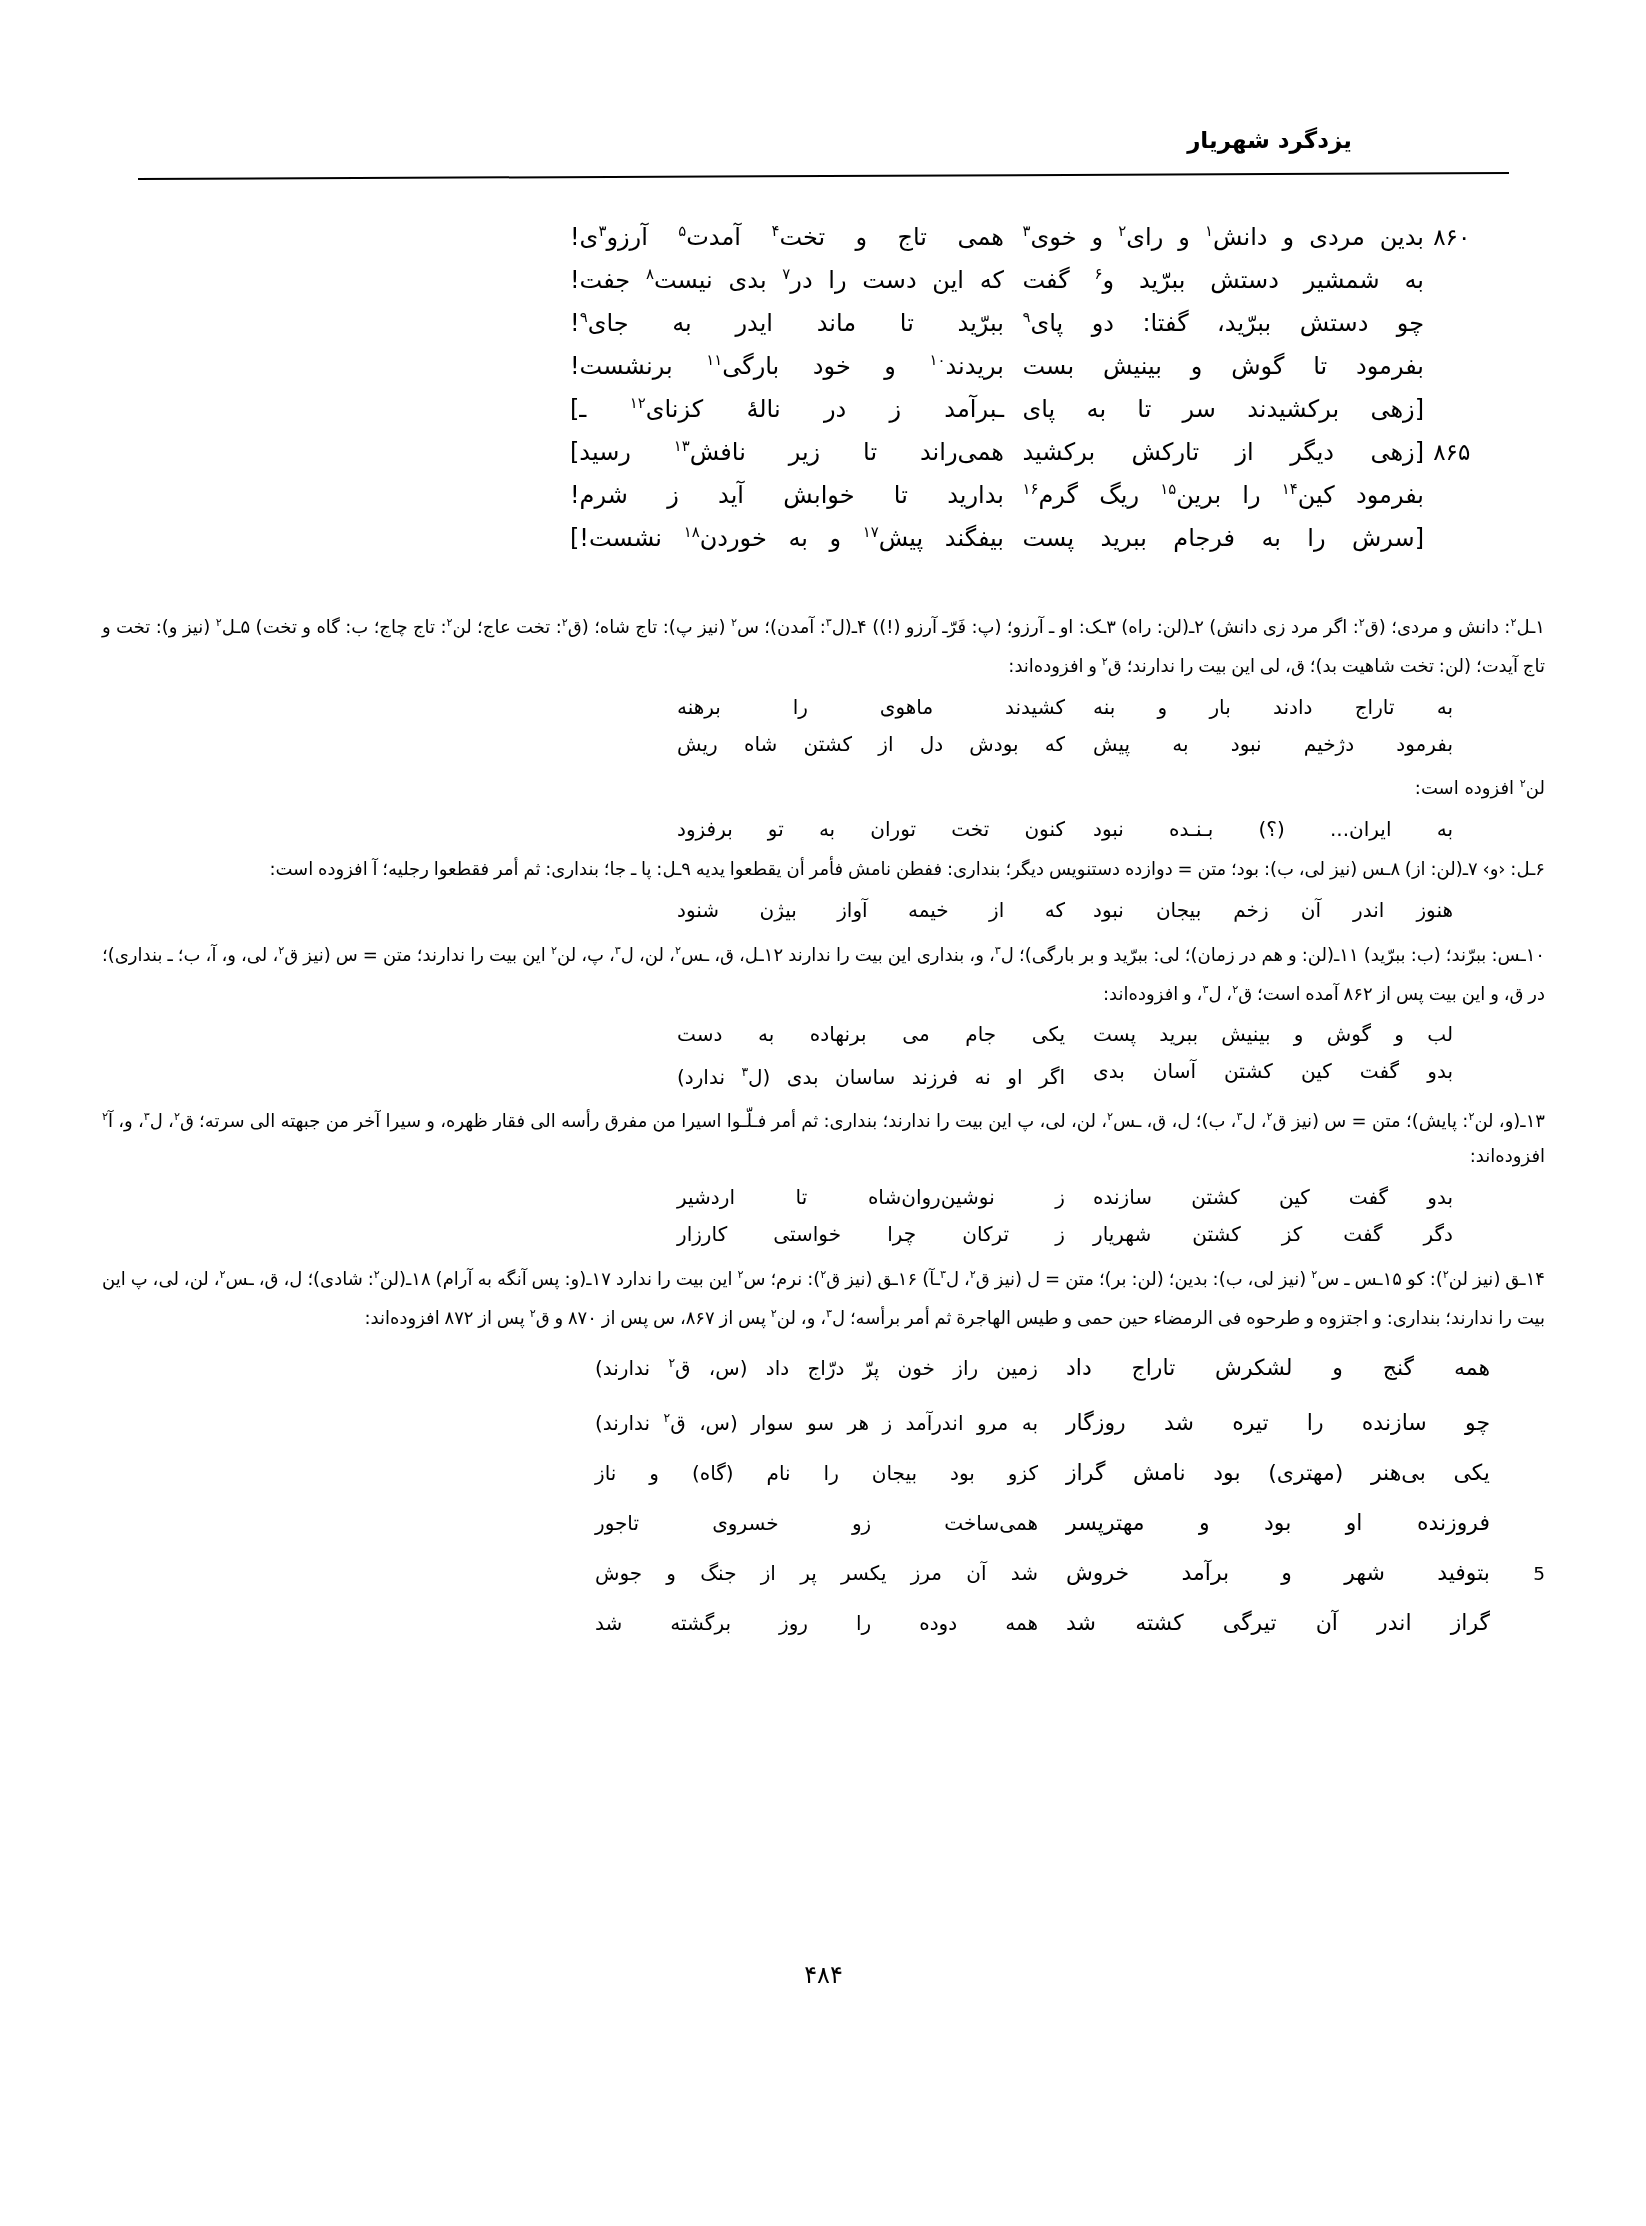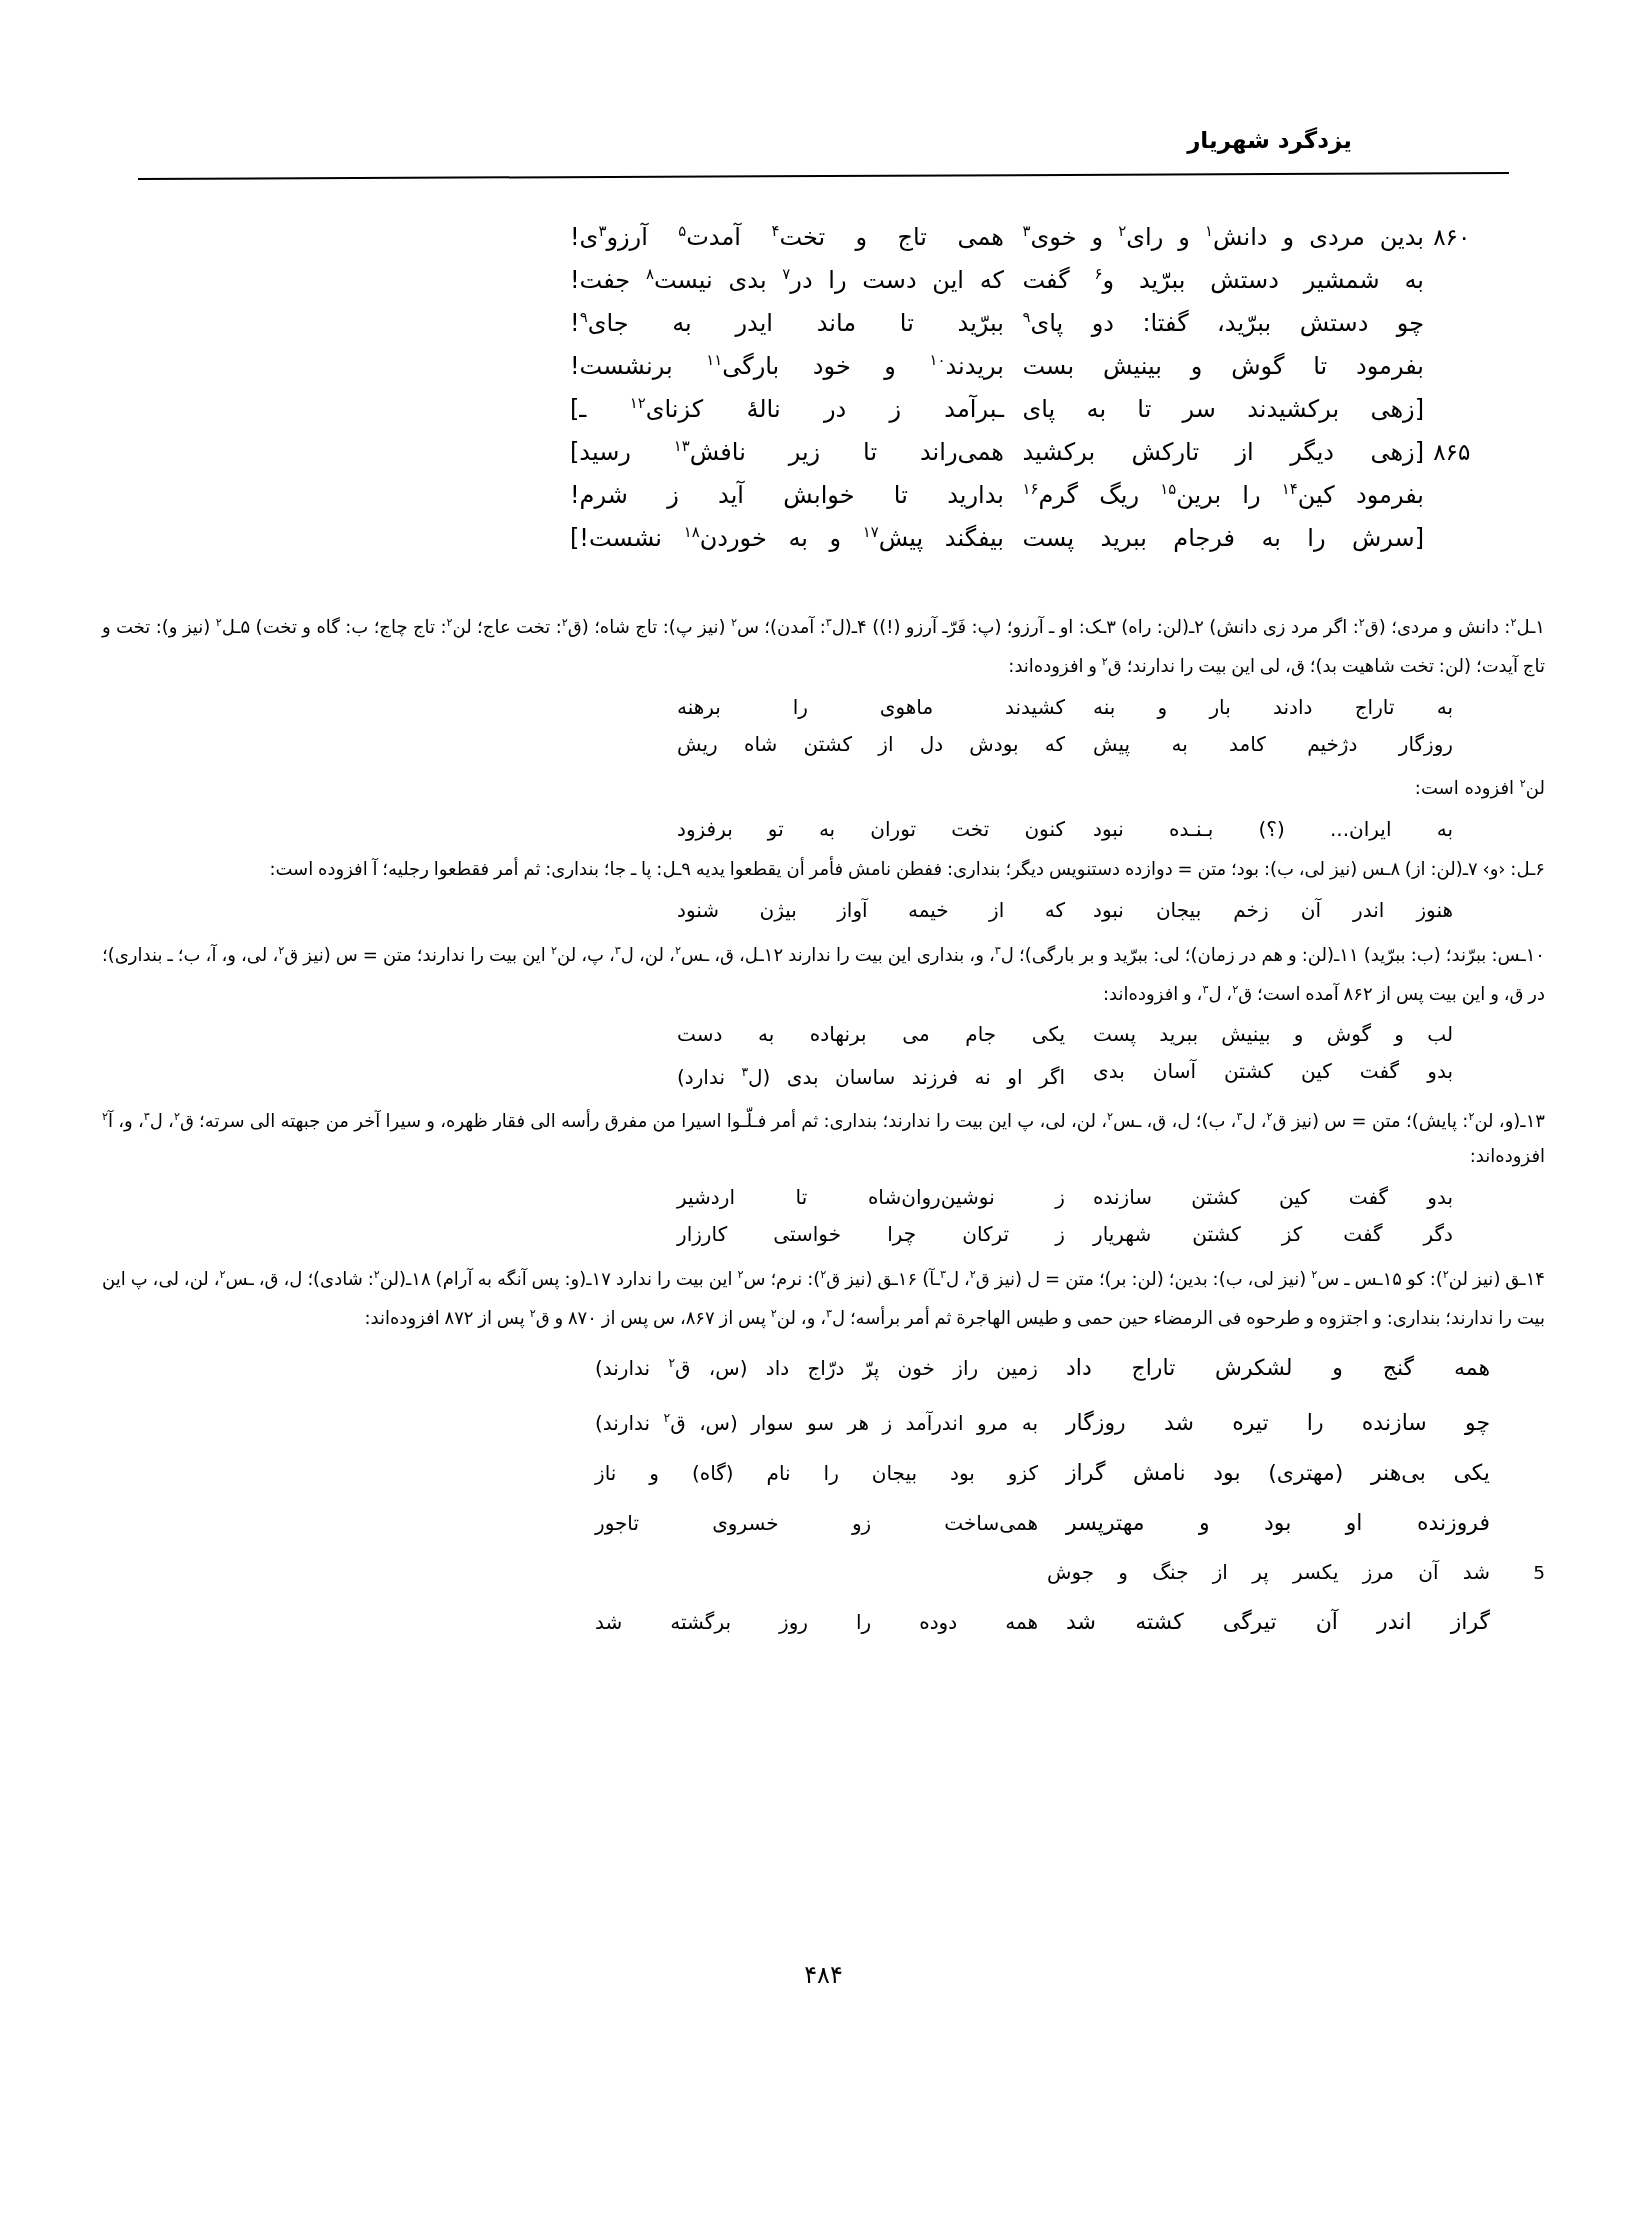--- a/index.html
+++ b/index.html
@@ -218,21 +218,21 @@
   <div class="apparatus">
 
     <p class="app-para">۱ـل<sup>۲</sup>: دانش و مردی؛ (ق<sup>۲</sup>: اگر مرد زی دانش)   ۲ـ(لن: راه)   ۳ـک: او ـ آرزو؛ (پ: فَرّـ آرزو (!))   ۴ـ(ل<sup>۳</sup>: آمدن)؛ س<sup>۲</sup> (نیز پ): تاج شاه؛ (ق<sup>۲</sup>: تخت عاج؛ لن<sup>۲</sup>: تاج چاج؛ ب: گاه و تخت)   ۵ـل<sup>۲</sup> (نیز و): تخت و تاج آیدت؛ (لن: تخت شاهیت بد)؛ ق، لی این بیت را ندارند؛ ق<sup>۲</sup> و افزوده‌اند:</p>
 
     <div class="quote-couplet">
       <div class="q-row">
         <div class="q-a">به تاراج دادند بار و بنه</div>
         <div class="q-b">کشیدند ماهوی را برهنه</div>
       </div>
       <div class="q-row">
-        <div class="q-a">روزگار دژخیم کامد به پیش</div>
+        <div class="q-a">بفرمود دژخیم نبود به پیش</div>
         <div class="q-b">که بودش دل از کشتن شاه ریش</div>
       </div>
     </div>
 
     <p class="app-note-line">لن<sup>۲</sup> افزوده است:</p>
 
     <div class="quote-couplet">
       <div class="q-row">
         <div class="q-a">به ایران... (؟) بـنـده نبود</div>
         <div class="q-b">کنون تخت توران به تو برفزود</div>
@@ -292,20 +292,21 @@
         <div class="bv-a">یکی بی‌هنر (مهتری) بود نامش گراز</div>
         <div class="bv-b">کزو بود بیجان را نام (گاه) و ناز</div>
       </div>
       <div class="bv-row">
         <div class="bv-num"></div>
         <div class="bv-a">فروزنده او بود و مهترپسر</div>
         <div class="bv-b">همی‌ساخت زو خسروی تاجور</div>
       </div>
       <div class="bv-row">
         <div class="bv-num">5</div>
+        <div class="bv-a">بتوفید شهر و برآمد خروش</div>
         <div class="bv-b">شد آن مرز یکسر پر از جنگ و جوش</div>
       </div>
       <div class="bv-row">
         <div class="bv-num"></div>
         <div class="bv-a">گراز اندر آن تیرگی کشته شد</div>
         <div class="bv-b">همه دوده را روز برگشته شد</div>
       </div>
     </div>
 
   </div>

